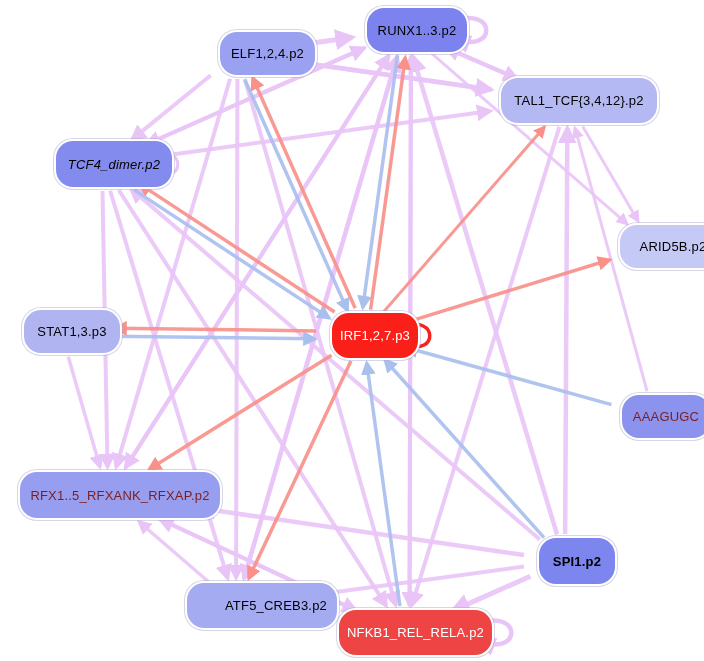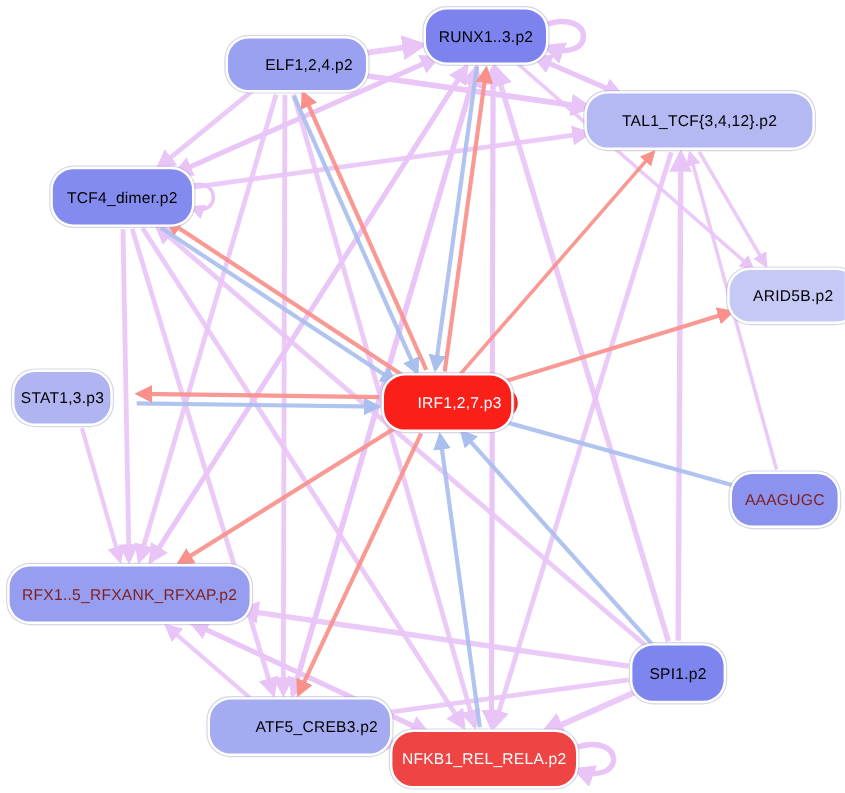--- a/index.html
+++ b/index.html
@@ -4,21 +4,21 @@
 <style>
   html,body{margin:0;padding:0;background:#ffffff;}
   body{width:704px;height:661px;position:relative;overflow:hidden;
        font-family:"Liberation Sans", sans-serif;}
   #stage{position:absolute;inset:0;width:704px;height:661px;}
   #edges-svg{position:absolute;left:0;top:0;width:704px;height:661px;}
   .node{
     position:absolute;display:flex;align-items:center;justify-content:center;
     border-radius:17px;font-size:13px;letter-spacing:0.2px;color:#000;
     box-shadow:0 0 0 2px #ffffff, 0 0 0 3px rgba(165,165,200,0.45);
-    cursor:pointer;user-select:none;white-space:nowrap;
+    cursor:pointer;user-select:none;white-space:nowrap;margin-left:12px;
   }
 </style>
 </head>
 <body>
 
 <div id="stage">
   <svg id="edges-svg" viewBox="0 0 704 661" xmlns="http://www.w3.org/2000/svg">
     <defs id="edge-defs">
         <marker id="arrow-lav" viewBox="0 0 10 10" refX="8" refY="5" markerWidth="4.2" markerHeight="4.2" orient="auto-start-reverse">
           <path d="M0,0 L10,5 L0,10 z" fill="#e9c4f7"></path>
@@ -88,45 +88,45 @@
         <path d="M 453 21 C 497 5.600000000000001, 497 54.4, 455 39" fill="none" stroke="#e9c4f7" stroke-width="4.5" marker-end="url(#arrow-lav)"></path>
         <path d="M 158 155 C 184 145.9, 184 182.1, 160 173" fill="none" stroke="#e9c4f7" stroke-width="3" marker-end="url(#arrow-lav)"></path>
         <path d="M 404 326.5 C 438 314.6, 438 356.4, 406 344.5" fill="none" stroke="#f5251d" stroke-width="3.5" marker-end="url(#arrow-red)"></path>
         <path d="M 478 623.5 C 522 608.1, 522 656.9, 480 641.5" fill="none" stroke="#e9c4f7" stroke-width="4.5" marker-end="url(#arrow-lav)"></path>
       </g>
   </svg>
   <div id="node-layer">
       <div class="node" style="left: 355px; top: 8px; width: 100px; height: 44px; background: rgb(124, 131, 238); color: rgb(0, 0, 0);">
         <span>RUNX1..3.p2</span>
       </div>
-      <div class="node" style="left: 190px; top: 32px; width: 95px; height: 43px; background: rgb(154, 161, 240); color: rgb(0, 0, 0); padding-left: 20px;">
+      <div class="node" style="left: 208px; top: 32px; width: 95px; height: 43px; background: rgb(154, 161, 240); color: rgb(0, 0, 0);">
         <span>ELF1,2,4.p2</span>
       </div>
-      <div class="node" style="left: 489px; top: 78px; width: 188px; height: 45px; background: rgb(180, 185, 243); color: rgb(0, 0, 0);">
+      <div class="node" style="left: 489px; top: 78px; width: 156px; height: 45px; background: rgb(180, 185, 243); color: rgb(0, 0, 0);">
         <span>TAL1_TCF{3,4,12}.p2</span>
       </div>
-      <div class="node" style="left: 44px; top: 141px; width: 116px; height: 46px; background: rgb(132, 139, 238); color: rgb(0, 0, 0);">
+      <div class="node" style="left: 44px; top: 141px; width: 116px; height: 46px; background: rgb(132, 139, 238); color: rgb(0, 0, 0); font-style: italic;">
         <span>TCF4_dimer.p2</span>
       </div>
       <div class="node" style="left: 608px; top: 225px; width: 106px; height: 43px; background: rgb(197, 201, 246); color: #000000;">
         <span>ARID5B.p2</span>
       </div>
-      <div class="node" style="left: 12px; top: 310px; width: 80px; height: 43px; background: rgb(176, 181, 242); color: rgb(0, 0, 0);">
+      <div class="node" style="left: 12px; top: 310px; width: 96px; height: 43px; background: rgb(176, 181, 242); color: rgb(0, 0, 0);">
         <span>STAT1,3.p3</span>
       </div>
-      <div class="node" style="left: 320px; top: 313px; width: 86px; height: 45px; background: rgb(251, 31, 26); color: rgb(255, 255, 255); padding-left: 20px;">
+      <div class="node" style="left: 320px; top: 313px; width: 86px; height: 45px; background: rgb(251, 31, 26); color: rgb(255, 255, 255);">
         <span>IRF1,2,7.p3</span>
       </div>
       <div class="node" style="left: 610px; top: 395px; width: 88px; height: 43px; background: rgb(139, 147, 239); color: #7f1d1d;">
         <span>AAAGUGC</span>
       </div>
       <div class="node" style="left: 8px; top: 472px; width: 200px; height: 46px; background: rgb(151, 158, 240); color: #7f1d1d;">
         <span>RFX1..5_RFXANK_RFXAP.p2</span>
       </div>
-      <div class="node" style="left: 527px; top: 538px; width: 76px; height: 46px; background: rgb(125, 134, 238); color: rgb(0, 0, 0);">
+      <div class="node" style="left: 527px; top: 538px; width: 76px; height: 46px; background: rgb(125, 134, 238); color: rgb(0, 0, 0); font-weight: bold;">
         <span>SPI1.p2</span>
       </div>
       <div class="node" style="left: 175px; top: 583px; width: 122px; height: 45px; background: rgb(165, 171, 241); color: rgb(0, 0, 0); padding-left: 28px;">
         <span>ATF5_CREB3.p2</span>
       </div>
       <div class="node" style="left: 327px; top: 610px; width: 153px; height: 45px; background: #ef4444; color: rgb(255, 255, 255);">
         <span>NFKB1_REL_RELA.p2</span>
       </div>
     </div>
 </div>

